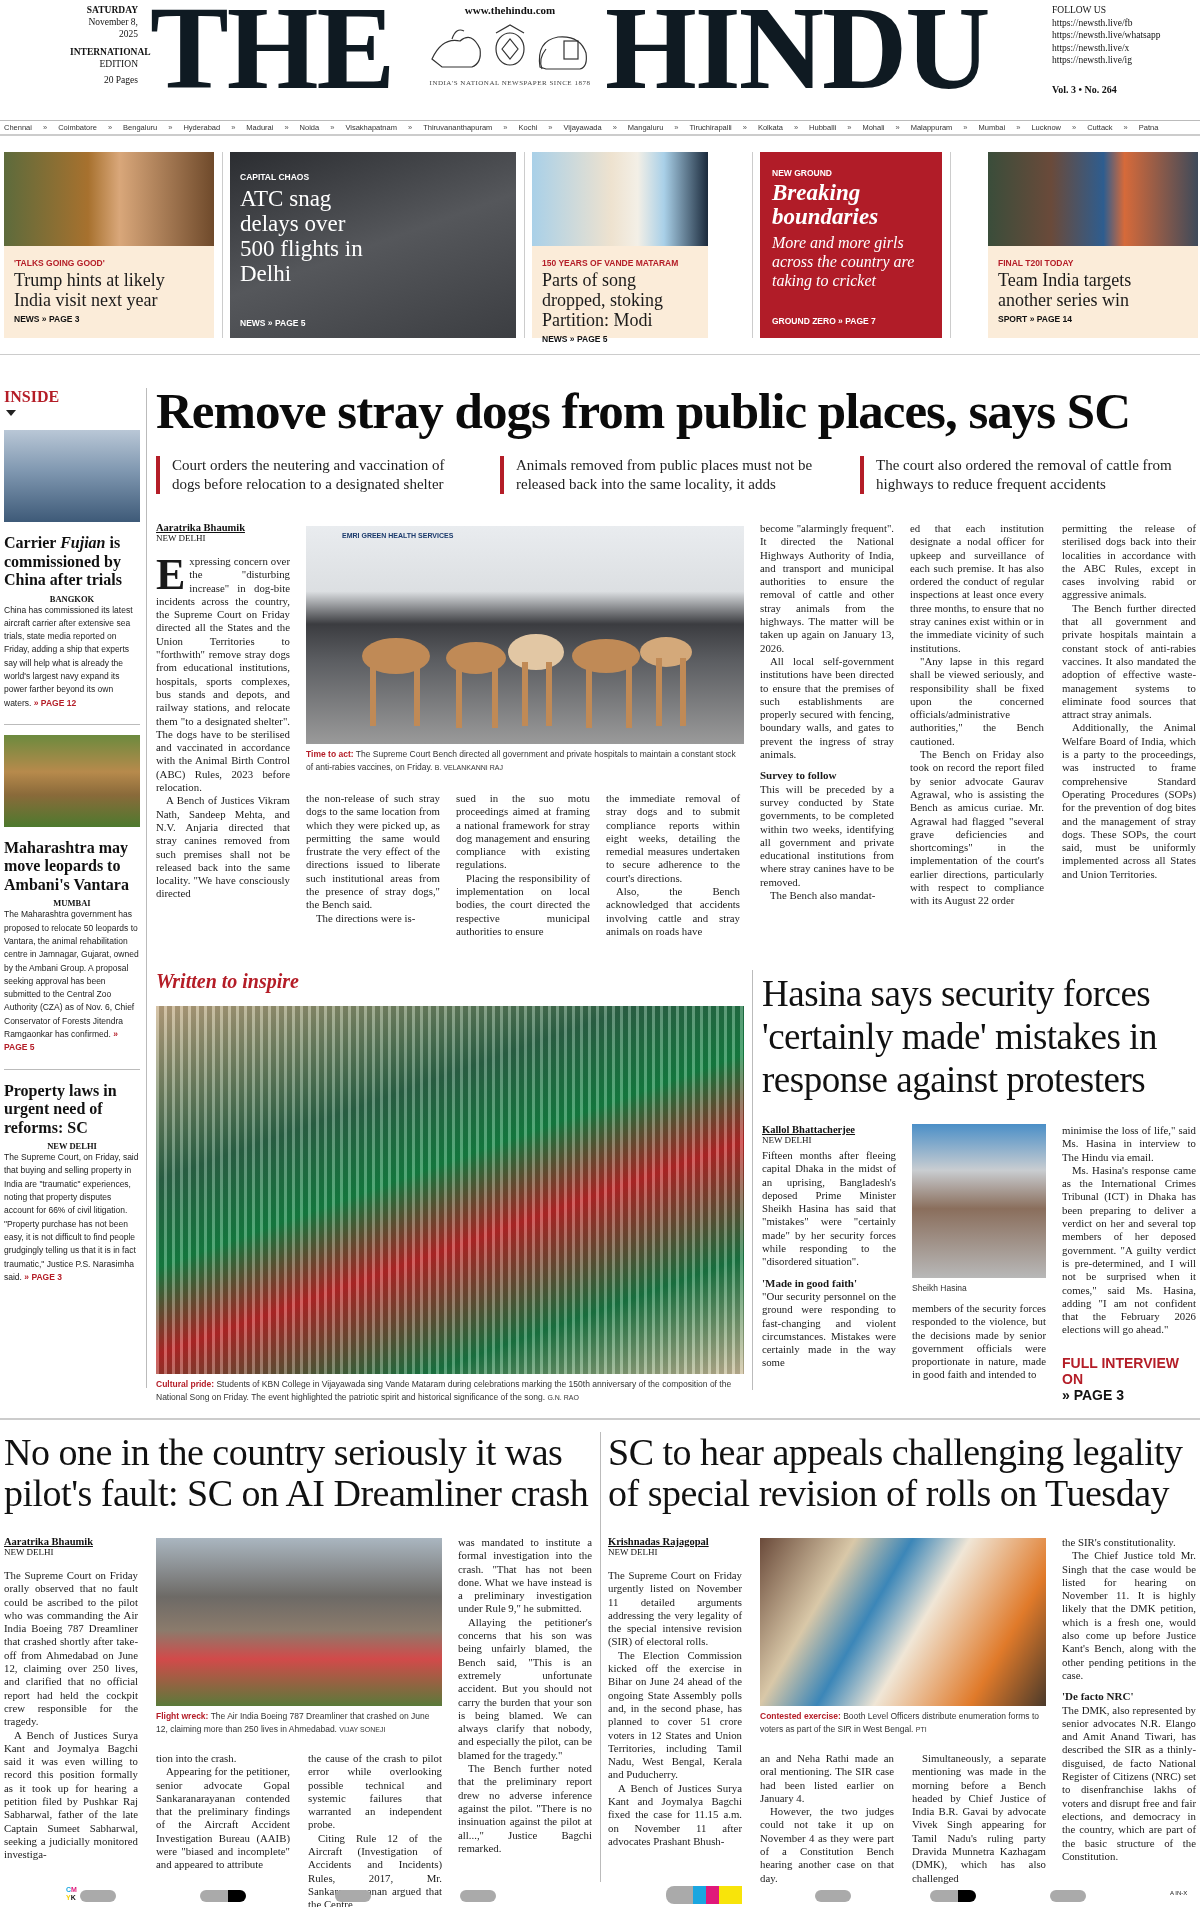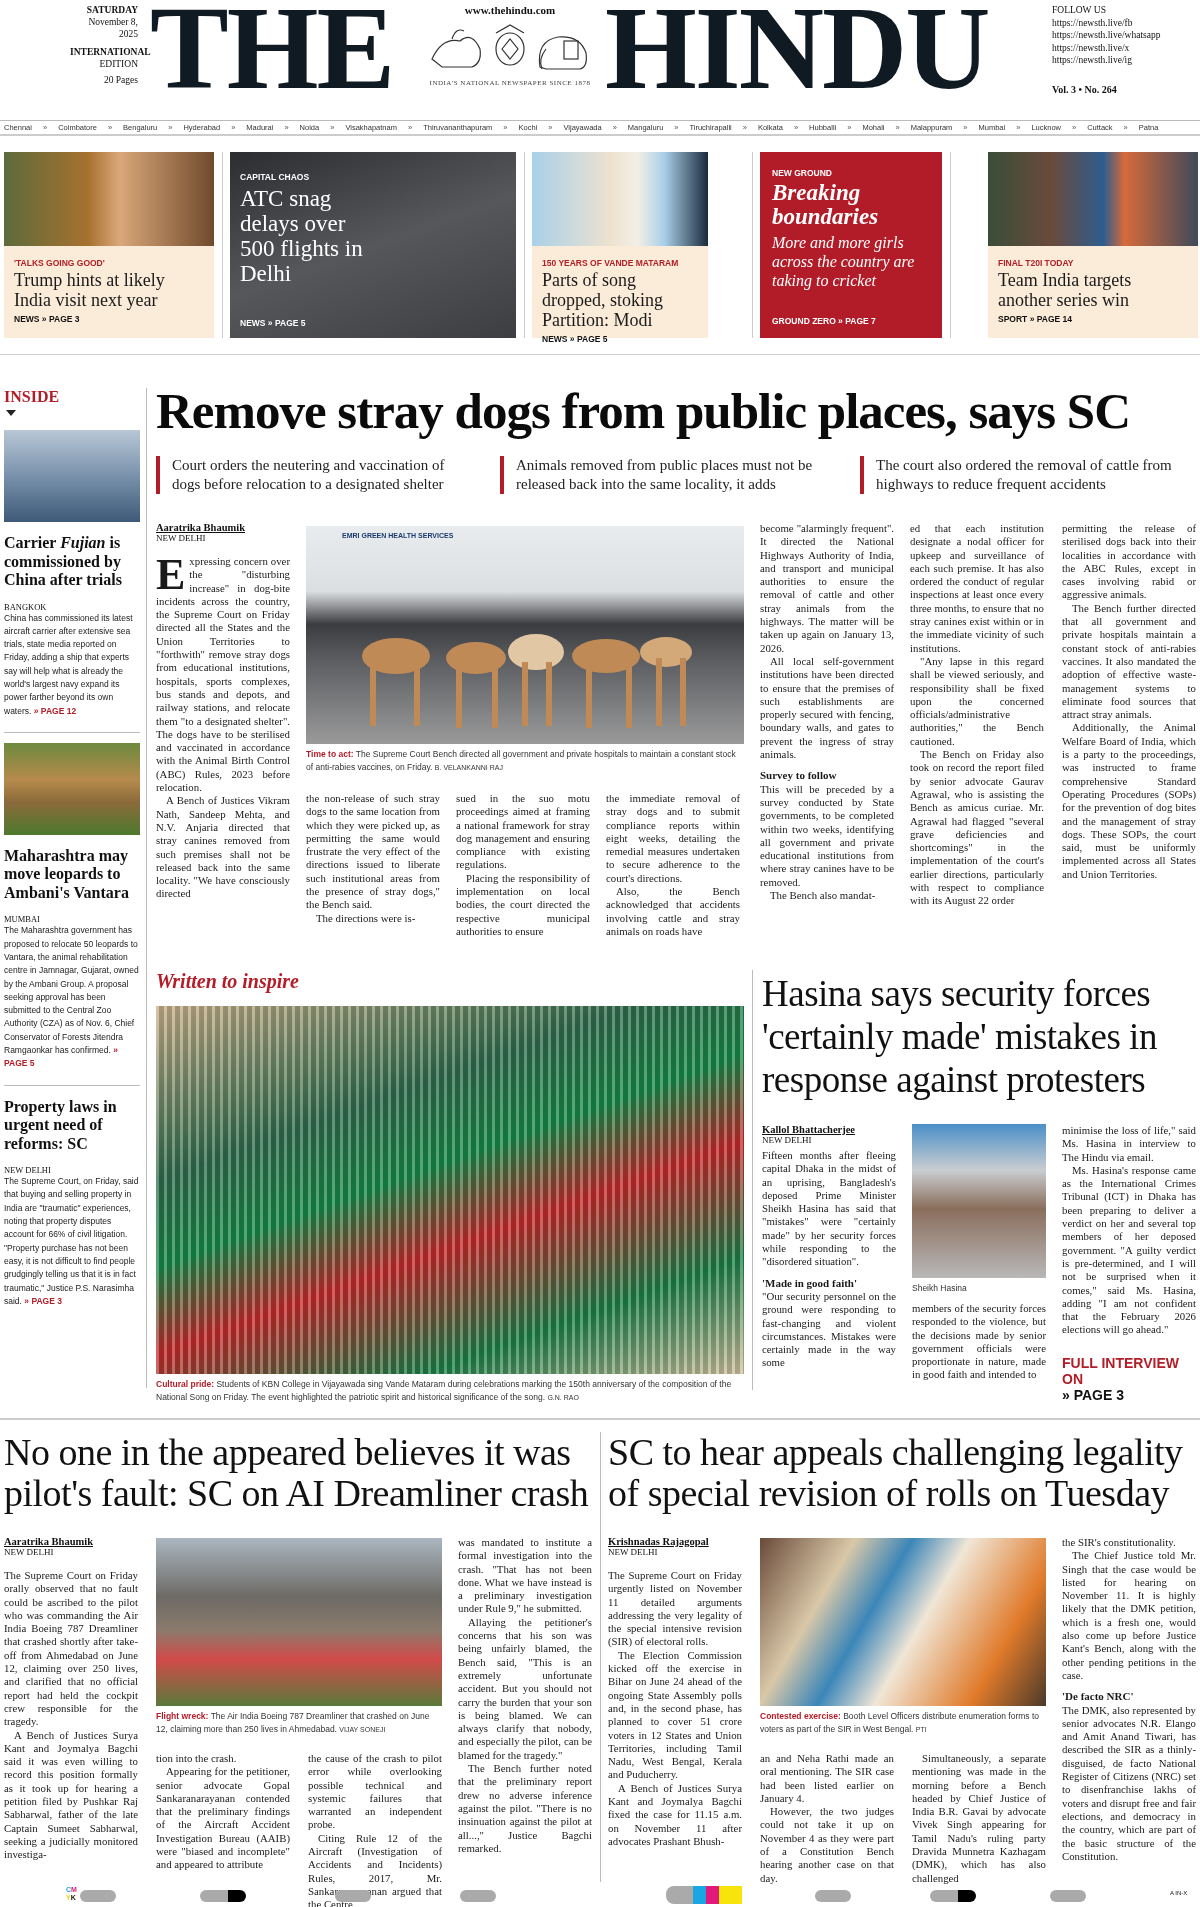--- a/index.html
+++ b/index.html
@@ -34,21 +34,21 @@
   .promo .pg { font-family: "Liberation Sans", sans-serif; font-size: 8.5px; font-weight: bold; margin-top: 4px; }
   .vline { width: 1px; background: #ccc; }
 
   .promo-dark { background: #3a3c40; color: #fff; padding: 20px 10px 0; }
   .promo-red { background: #b11c28; color: #fff; padding: 16px 12px 0; }
 
   
   .inside { left: 4px; top: 388px; width: 136px; }
   .inside .label { font-family: "Liberation Serif", serif; font-weight: bold; font-size: 16px; color: #b41d27; }
   .inside h3 { font-family: "Liberation Serif", serif; font-weight: bold; font-size: 16px; line-height: 18.5px; color: #111; }
-  .inside .dl { font-family: "Liberation Serif", serif; font-weight: normal; font-size: 8.5px; margin-top: 12px; }
+  .inside .dl { font-family: "Liberation Serif", serif; font-weight: bold; font-size: 8.5px; margin-top: 4px; text-align: center; }
   .inside p { font-family: "Liberation Sans", sans-serif; font-size: 8.5px; line-height: 13.3px; color: #222; }
   .inside .pg { color: #b41d27; font-weight: bold; }
   .hr { height: 1px; background: #bbb; }
 
   
   .lead-hd { left: 156px; top: 382px; font-family: "Liberation Serif", serif; font-weight: bold; font-size: 51px; letter-spacing: -1px; color: #0b0b0b; white-space: nowrap; }
   .sub { top: 456px; font-family: "Liberation Serif", serif; font-size: 15px; line-height: 19px; padding-left: 12px; border-left: 4px solid #b41d27; color: #222; }
   .body-col { font-family: "Liberation Serif", serif; font-size: 10.8px; line-height: 13.3px; text-align: justify; color: #1a1a1a; hyphens: auto; }
   .byline { font-family: "Liberation Serif", serif; font-weight: bold; font-size: 10.5px; text-decoration: underline; }
   .dateline { font-family: "Liberation Serif", serif; font-size: 9px; }
@@ -303,21 +303,21 @@
 <div class="abs body-col" style="left:912px;top:1302px;width:134px">members of the security forces responded to the violence, but the decisions made by senior government officials were proportionate in nature, made in good faith and intended to</div>
 <div class="abs" style="left:1062px;top:1124px;width:134px">
   <div class="body-col">minimise the loss of life," said Ms. Hasina in interview to The Hindu via email.</div>
   <div class="body-col" style="text-indent:10px">Ms. Hasina's response came as the International Crimes Tribunal (ICT) in Dhaka has been preparing to deliver a verdict on her and several top members of her deposed government. "A guilty verdict is pre-determined, and I will not be surprised when it comes," said Ms. Hasina, adding "I am not confident that the February 2026 elections will go ahead."</div>
   <div class="red-btn" style="margin-top:18px">FULL INTERVIEW ON</div>
   <div class="red-btn" style="color:#111">» PAGE 3</div>
 </div>
 
 <div class="abs" style="left:0;top:1418px;width:1200px;height:2px;background:#ccc"></div>
 
-<div class="abs big-hd" style="left:4px;top:1432px;width:590px">No one in the appeared believes it was pilot's fault: SC on AI Dreamliner crash</div>
+<div class="abs big-hd" style="left:4px;top:1432px;width:590px">No one in the country seriously it was pilot's fault: SC on AI Dreamliner crash</div>
 <div class="abs" style="left:4px;top:1536px;width:134px">
   <div class="byline">Aaratrika Bhaumik</div>
   <div class="dateline">NEW DELHI</div>
   <div class="body-col" style="margin-top:12px">The Supreme Court on Friday orally observed that no fault could be ascribed to the pilot who was commanding the Air India Boeing 787 Dreamliner that crashed shortly after take-off from Ahmedabad on June 12, claiming over 250 lives, and clarified that no official report had held the cockpit crew responsible for the tragedy.</div>
   <div class="body-col" style="text-indent:10px">A Bench of Justices Surya Kant and Joymalya Bagchi said it was even willing to record this position formally as it took up for hearing a petition filed by Pushkar Raj Sabharwal, father of the late Captain Sumeet Sabharwal, seeking a judicially monitored investiga-</div>
 </div>
 <div class="abs" style="left:156px;top:1538px;width:286px;height:168px;background:linear-gradient(180deg,#aab6c0 0%,#6d6a66 35%,#8b7b6c 55%,#d24a4a 72%,#5a7a3a 100%)"></div>
 <div class="abs caption" style="left:156px;top:1710px;width:286px">
   <b>Flight wreck:</b><span> The Air India Boeing 787 Dreamliner that crashed on June 12, claiming more than 250 lives in Ahmedabad. </span><span class="cr">VIJAY SONEJI</span>
 </div>

